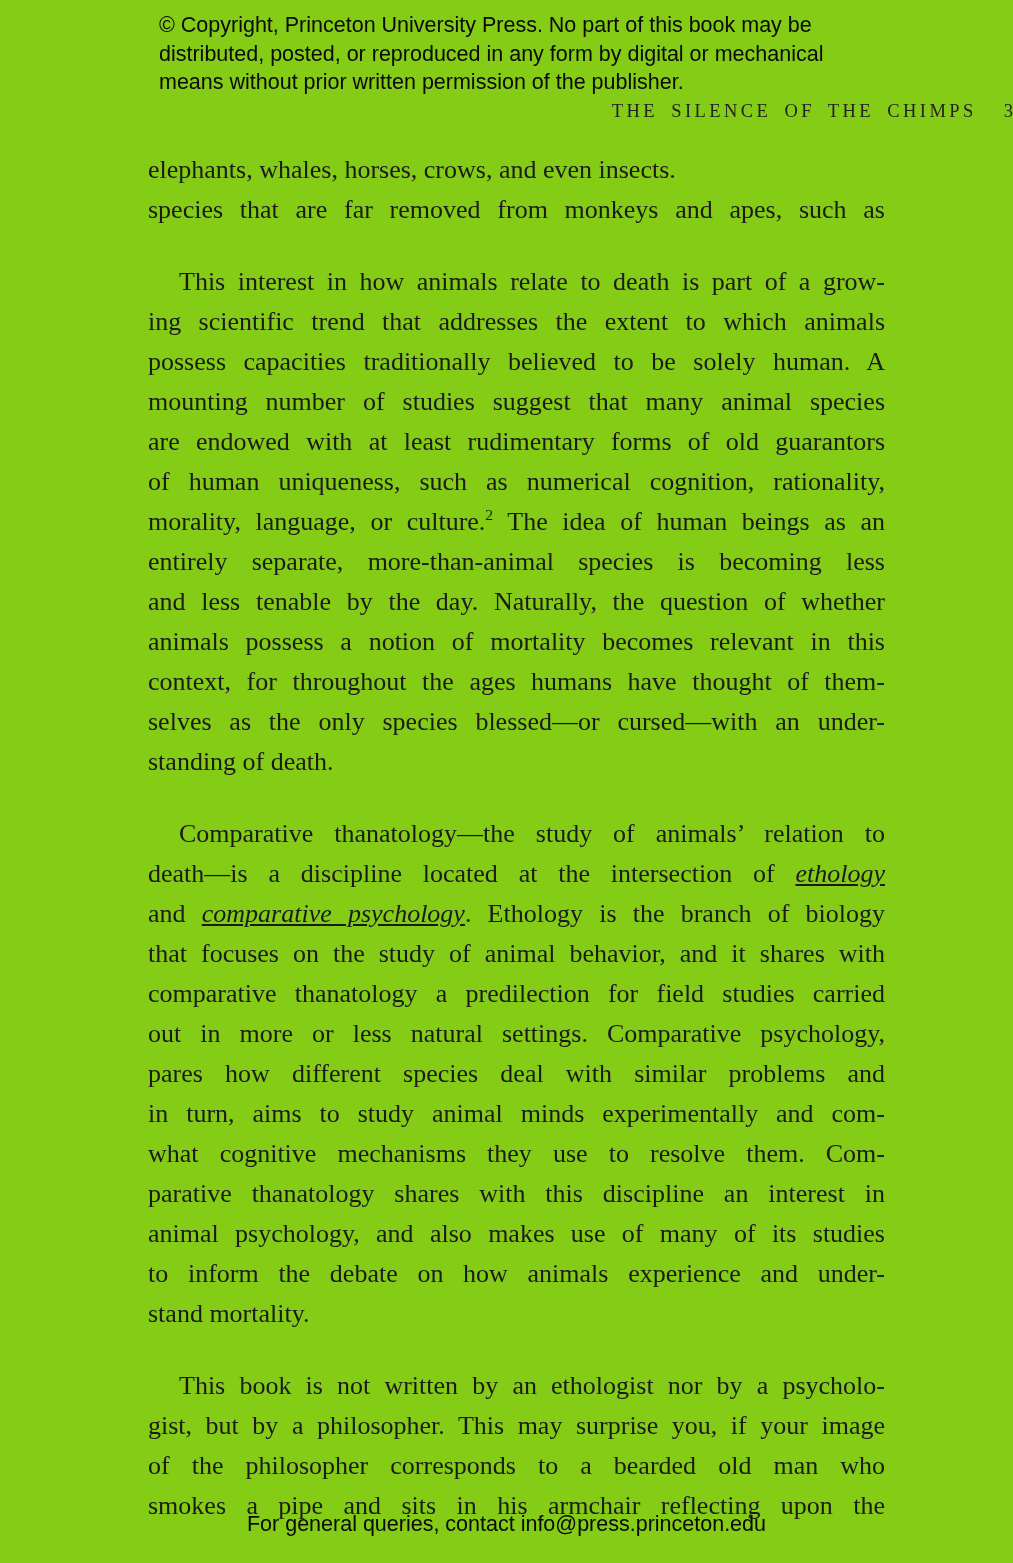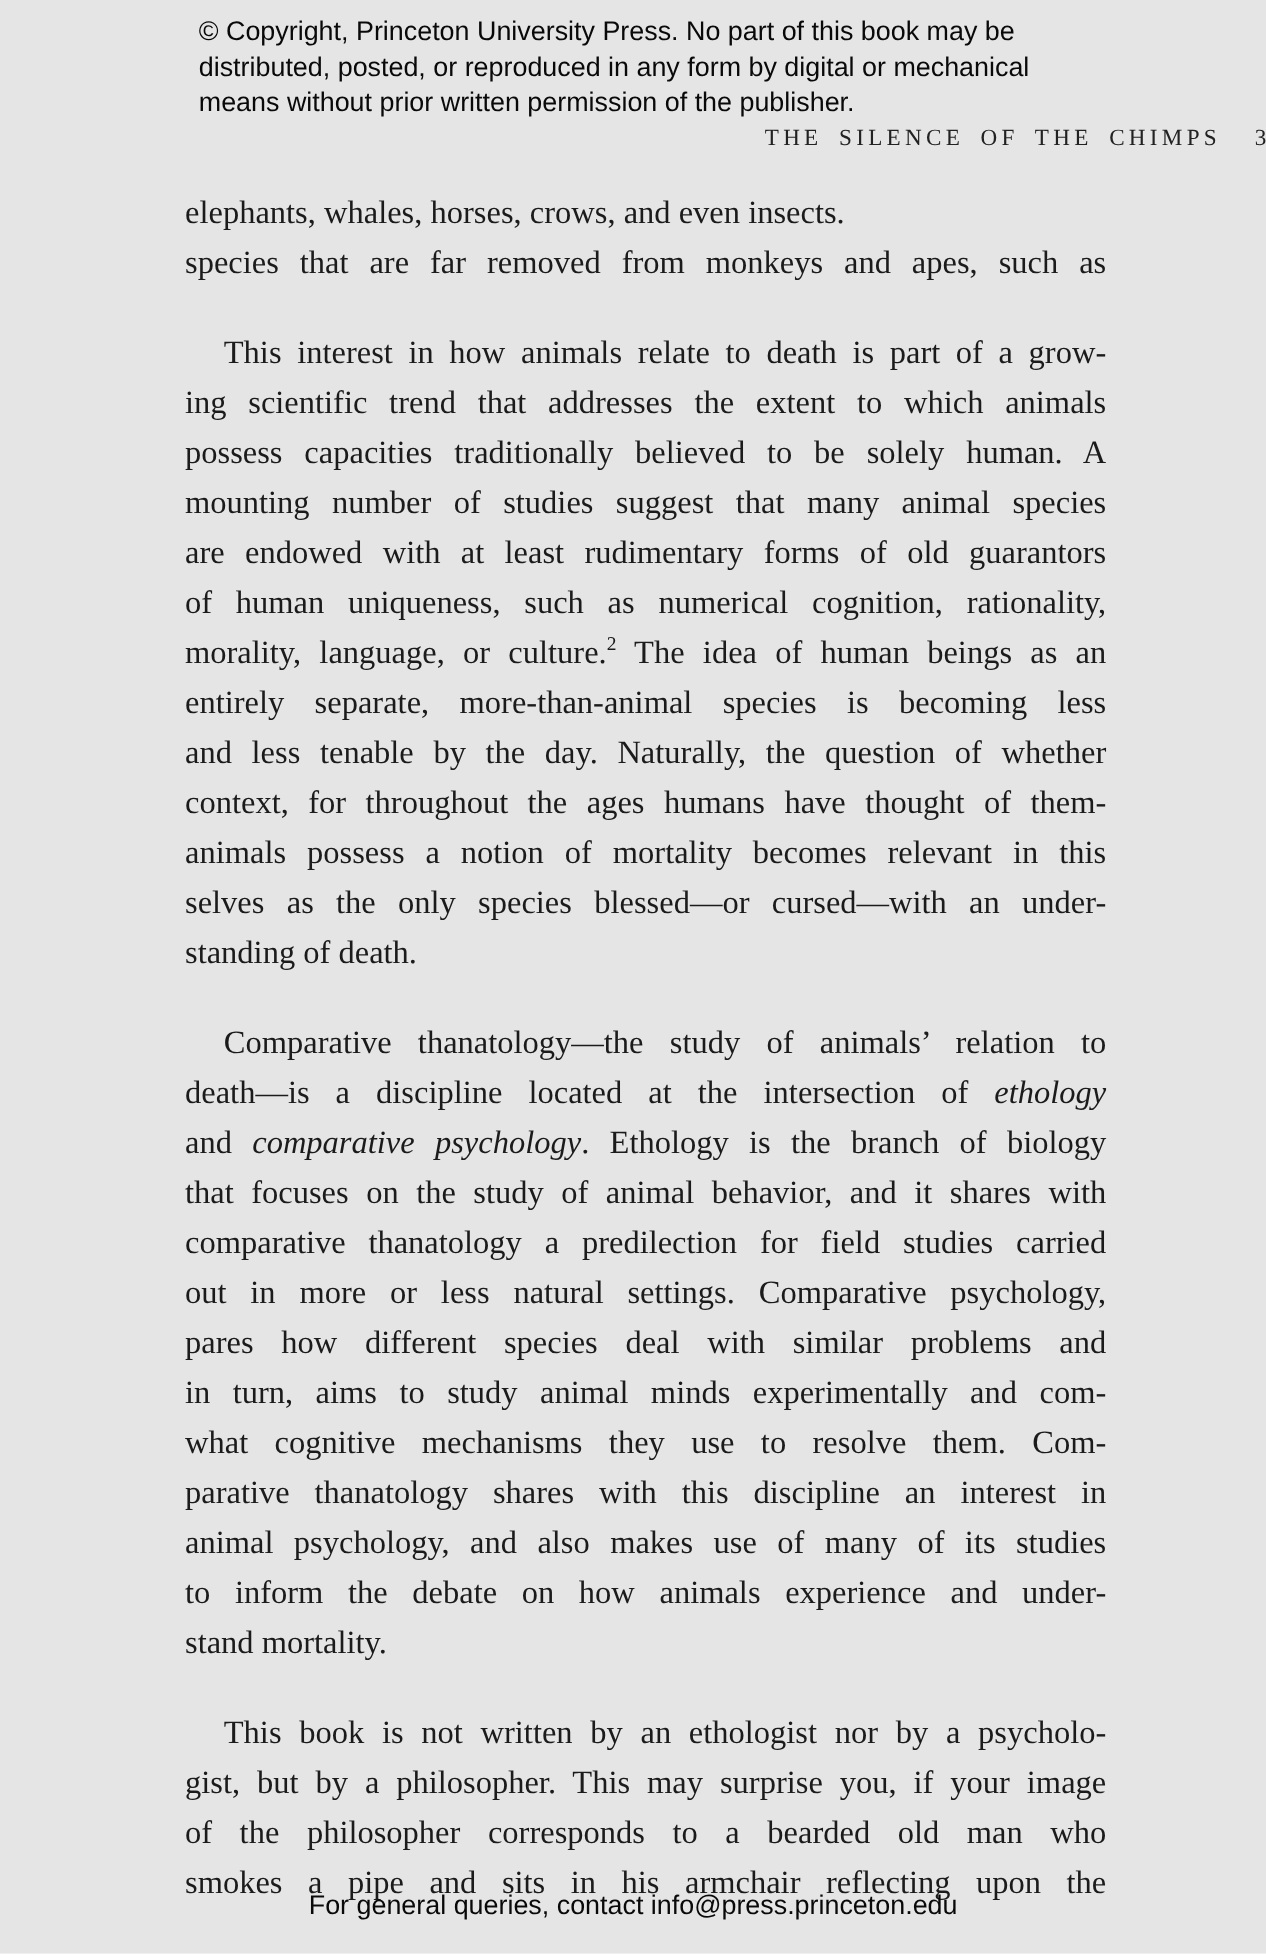--- a/index.html
+++ b/index.html
@@ -4,21 +4,21 @@
 <style>
   html, body {
     margin: 0;
     padding: 0;
     background: #ffffff;
   }
   #page {
     position: relative;
     width: 1013px;
     height: 1563px;
-    background: #e5e5e5;
+    background: #84cc16;
     overflow: hidden;
     color: #161616;
   }
   
   .copyright {
     position: absolute;
     left: 159px;
     top: 11px;
     font-family: "Liberation Sans", sans-serif;
     font-size: 21.5px;
@@ -63,21 +63,21 @@
     -moz-text-align-last: justify;
     height: 40px;
     overflow: visible;
     white-space: normal;
   }
   .line.lastline {
     text-align-last: left;
     -moz-text-align-last: left;
   }
   .line.first-indent { text-indent: 31px; margin-top: 32px; }
-  .it { font-style: italic; }
+  .it { font-style: italic; text-decoration: underline; }
   .sup {
     vertical-align: super;
     font-size: 0.6em;
     line-height: 0;
   }
   
   .footer {
     position: absolute;
     left: 0;
     top: 1512px;
@@ -111,22 +111,22 @@
       <div class="para">
         <div class="line first-indent"><span>This interest in how animals relate to death is part of a grow-</span></div>
         <div class="line"><span>ing scientific trend that addresses the extent to which animals</span></div>
         <div class="line"><span>possess capacities traditionally believed to be solely human. A</span></div>
         <div class="line"><span>mounting number of studies suggest that many animal species</span></div>
         <div class="line"><span>are endowed with at least rudimentary forms of old guarantors</span></div>
         <div class="line"><span>of human uniqueness, such as numerical cognition, rationality,</span></div>
         <div class="line"><span>morality, language, or culture.</span><span class="sup">2</span><span> The idea of human beings as an</span></div>
         <div class="line"><span>entirely separate, more-than-animal species is becoming less</span></div>
         <div class="line"><span>and less tenable by the day. Naturally, the question of whether</span></div>
+        <div class="line"><span>animals possess a notion of mortality becomes relevant in this</span></div>
         <div class="line"><span>context, for throughout the ages humans have thought of them-</span></div>
-        <div class="line"><span>animals possess a notion of mortality becomes relevant in this</span></div>
         <div class="line"><span>selves as the only species blessed—or cursed—with an under-</span></div>
         <div class="line lastline"><span>standing of death.</span></div>
       </div>
       <div class="para">
         <div class="line first-indent"><span>Comparative thanatology—the study of animals’ relation to</span></div>
         <div class="line"><span>death—is a discipline located at the intersection of </span><span class="it">ethology</span></div>
         <div class="line"><span>and </span><span class="it">comparative psychology</span><span>. Ethology is the branch of biology</span></div>
         <div class="line"><span>that focuses on the study of animal behavior, and it shares with</span></div>
         <div class="line"><span>comparative thanatology a predilection for field studies carried</span></div>
         <div class="line"><span>out in more or less natural settings. Comparative psychology,</span></div>

